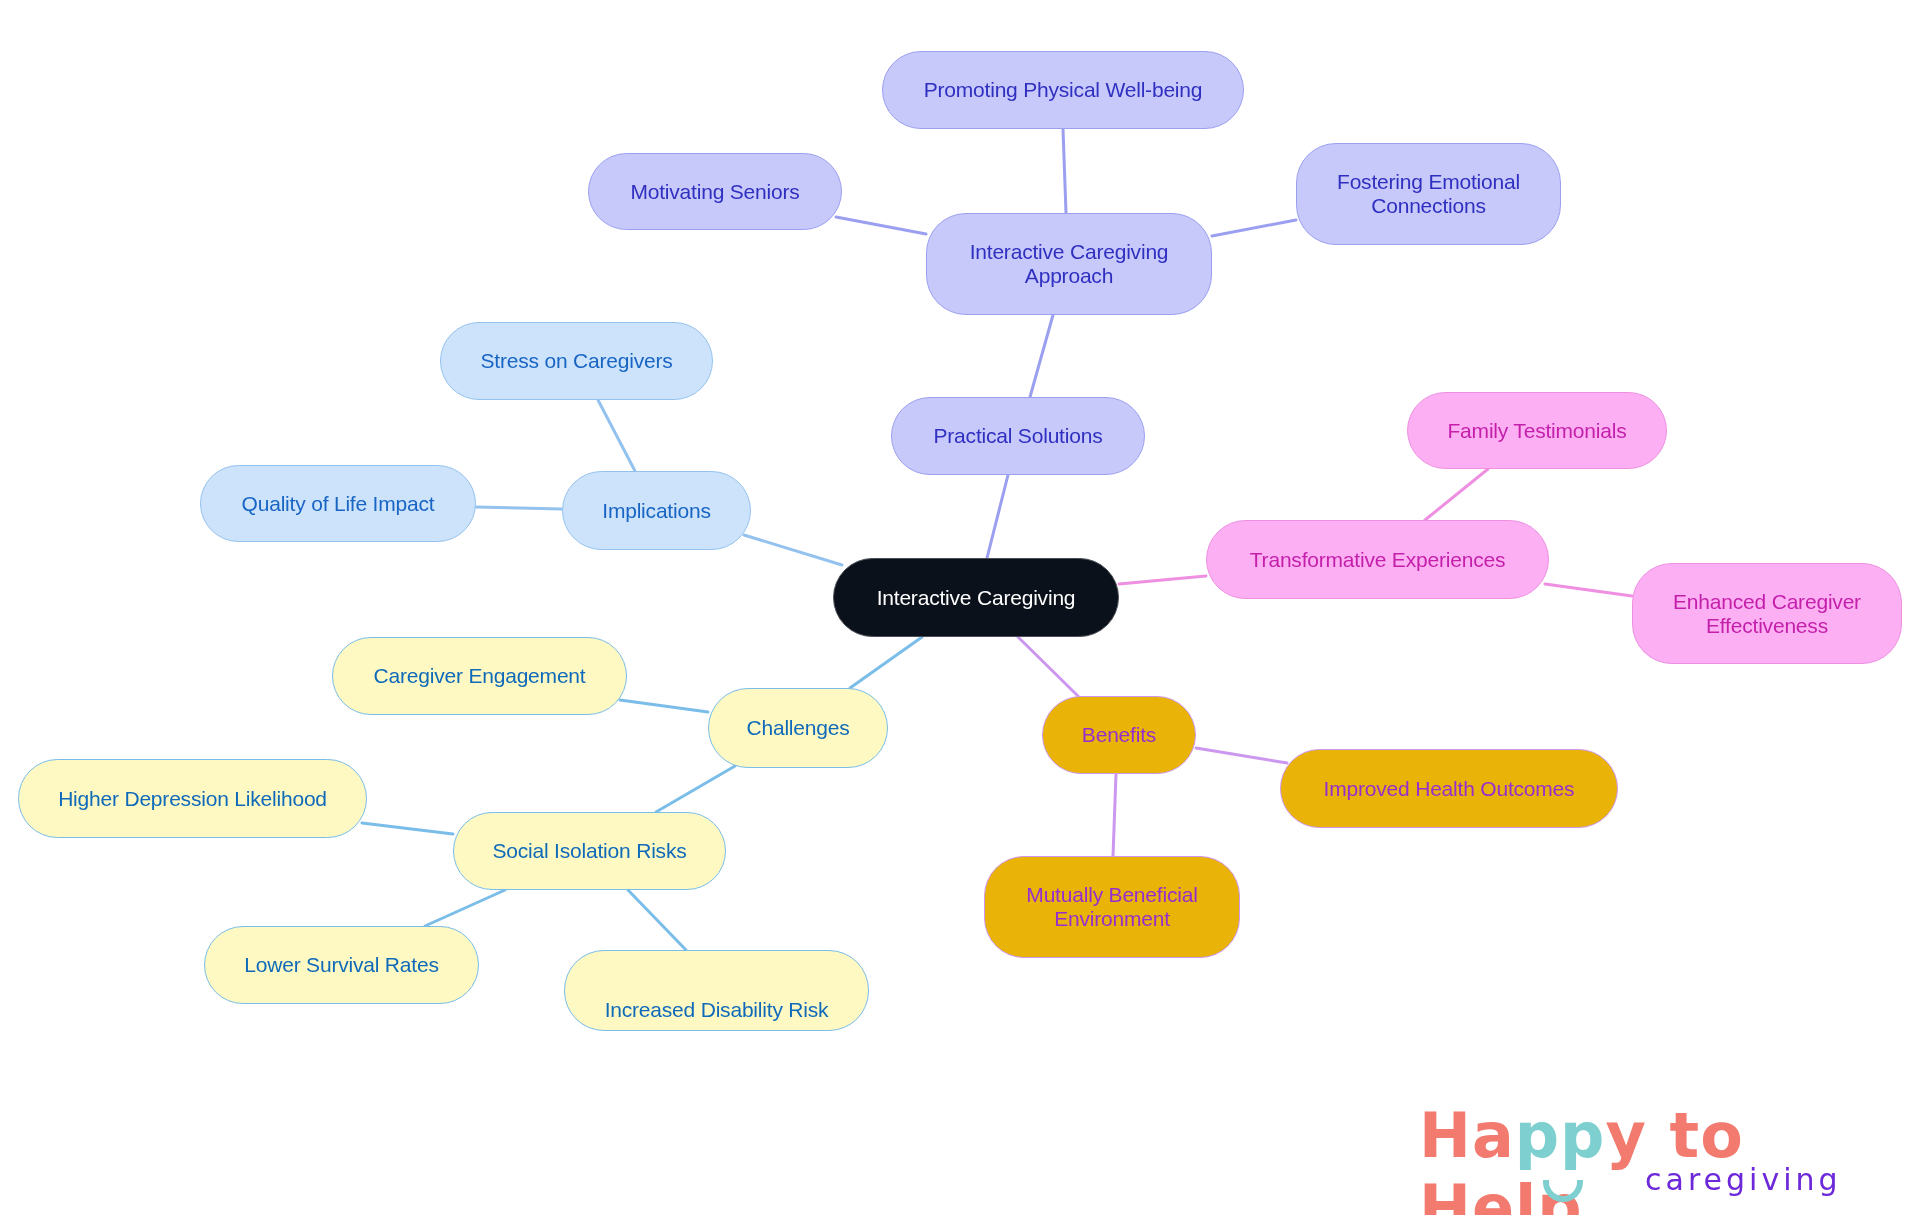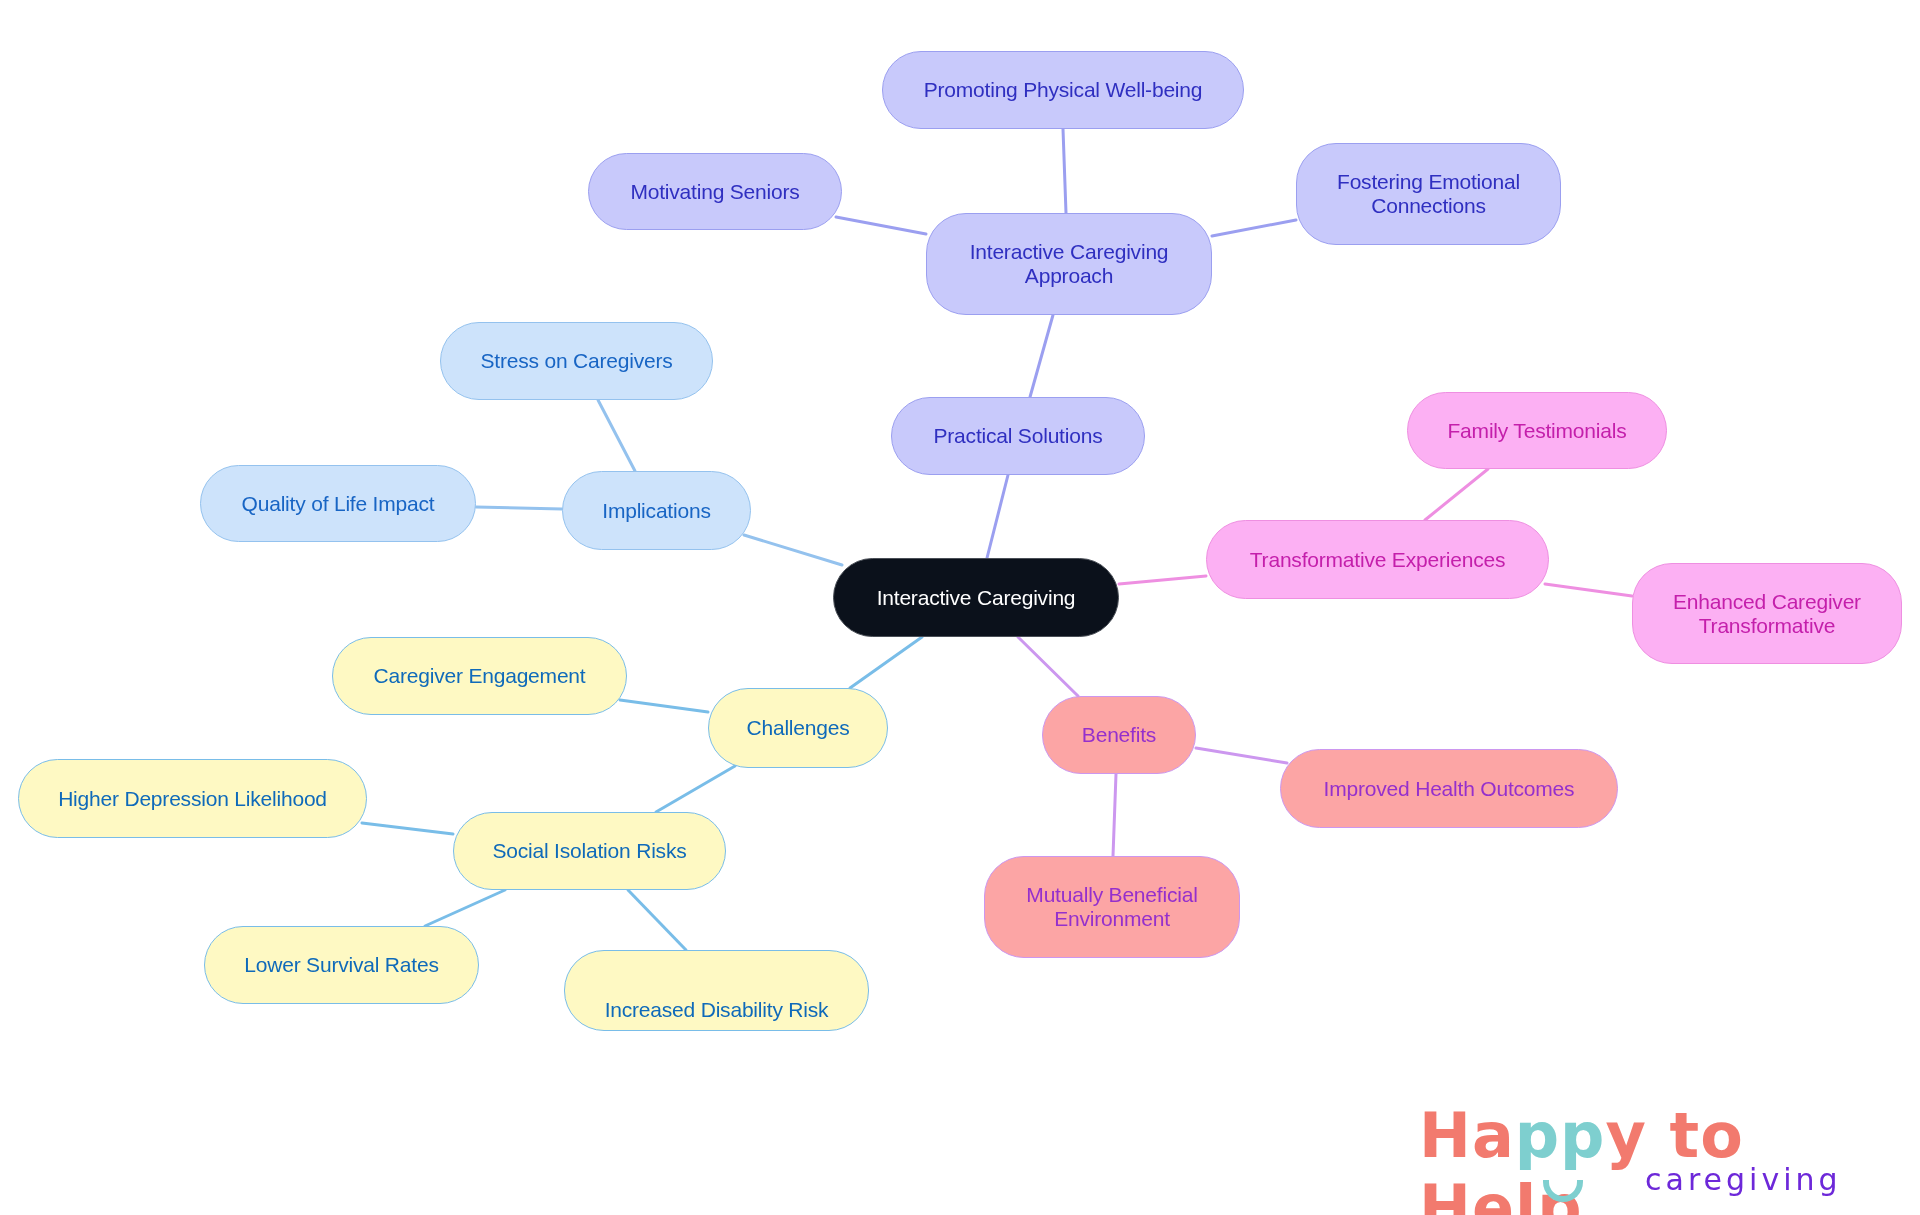--- a/index.html
+++ b/index.html
@@ -8,21 +8,21 @@
   #edges { position:absolute; left:0; top:0; width:1920px; height:1215px; }
   .node { position:absolute; box-sizing:border-box; display:flex; align-items:center;
           justify-content:center; text-align:center; border-radius:40px; border:1.5px solid;
           font-size:21px; line-height:24px; padding:8px 18px; letter-spacing:-0.2px; }
   .node span { display:block; white-space:pre-line; }
   .c-root   { background:#0b111b; border-color:#4a4f57; color:#ffffff; }
   .c-indigo { background:#c8c9fb; border-color:#9b9ff0; color:#2f2fc0; }
   .c-pale   { background:#cde3fb; border-color:#94c2ee; color:#1865c4; }
   .c-sky    { background:#fef9c3; border-color:#79bde8; color:#0f6aba; }
   .c-pink   { background:#fcb0f3; border-color:#ee8fe1; color:#c41fab; }
-  .c-violet { background:#fca5a5; border-color:#cc97ef; color:#9530cc; }
+  .c-violet { background:#eab308; border-color:#cc97ef; color:#9530cc; }
   .logo { position:absolute; left:1415px; top:1100px; width:470px; height:105px; }
   .logo-main { position:absolute; left:4px; top:0; font-family:"DejaVu Sans", sans-serif;
                font-weight:bold; font-size:62px; line-height:72px; color:#f27a6e; letter-spacing:1px; }
   .logo-main .pp { color:#7ecfcf; }
   .logo-sub { position:absolute; left:230px; top:62px; font-family:"DejaVu Sans", sans-serif;
               font-size:30px; color:#6d28d9; letter-spacing:4px; }
   .logo-smile { position:absolute; left:128px; top:80px; width:40px; height:22px;
                 border:6px solid #7ecfcf; border-top:none; border-radius:0 0 26px 26px; box-sizing:border-box; }
 </style>
 </head>
@@ -105,21 +105,21 @@
 </div>
 
 <div class="node c-pink" style="left:1206px;top:520px;width:343px;height:79px;">
   <span>Transformative Experiences</span>
 </div>
 <div class="node c-pink" style="left:1407px;top:392px;width:260px;height:77px;">
   <span>Family Testimonials</span>
 </div>
 <div class="node c-pink" style="left:1632px;top:563px;width:270px;height:101px;">
   <span>Enhanced Caregiver
-Transformative</span>
+Effectiveness</span>
 </div>
 
 <div class="node c-violet" style="left:1042px;top:696px;width:154px;height:78px;">
   <span>Benefits</span>
 </div>
 <div class="node c-violet" style="left:1280px;top:749px;width:338px;height:79px;">
   <span>Improved Health Outcomes</span>
 </div>
 <div class="node c-violet" style="left:984px;top:856px;width:256px;height:102px;">
   <span>Mutually Beneficial

